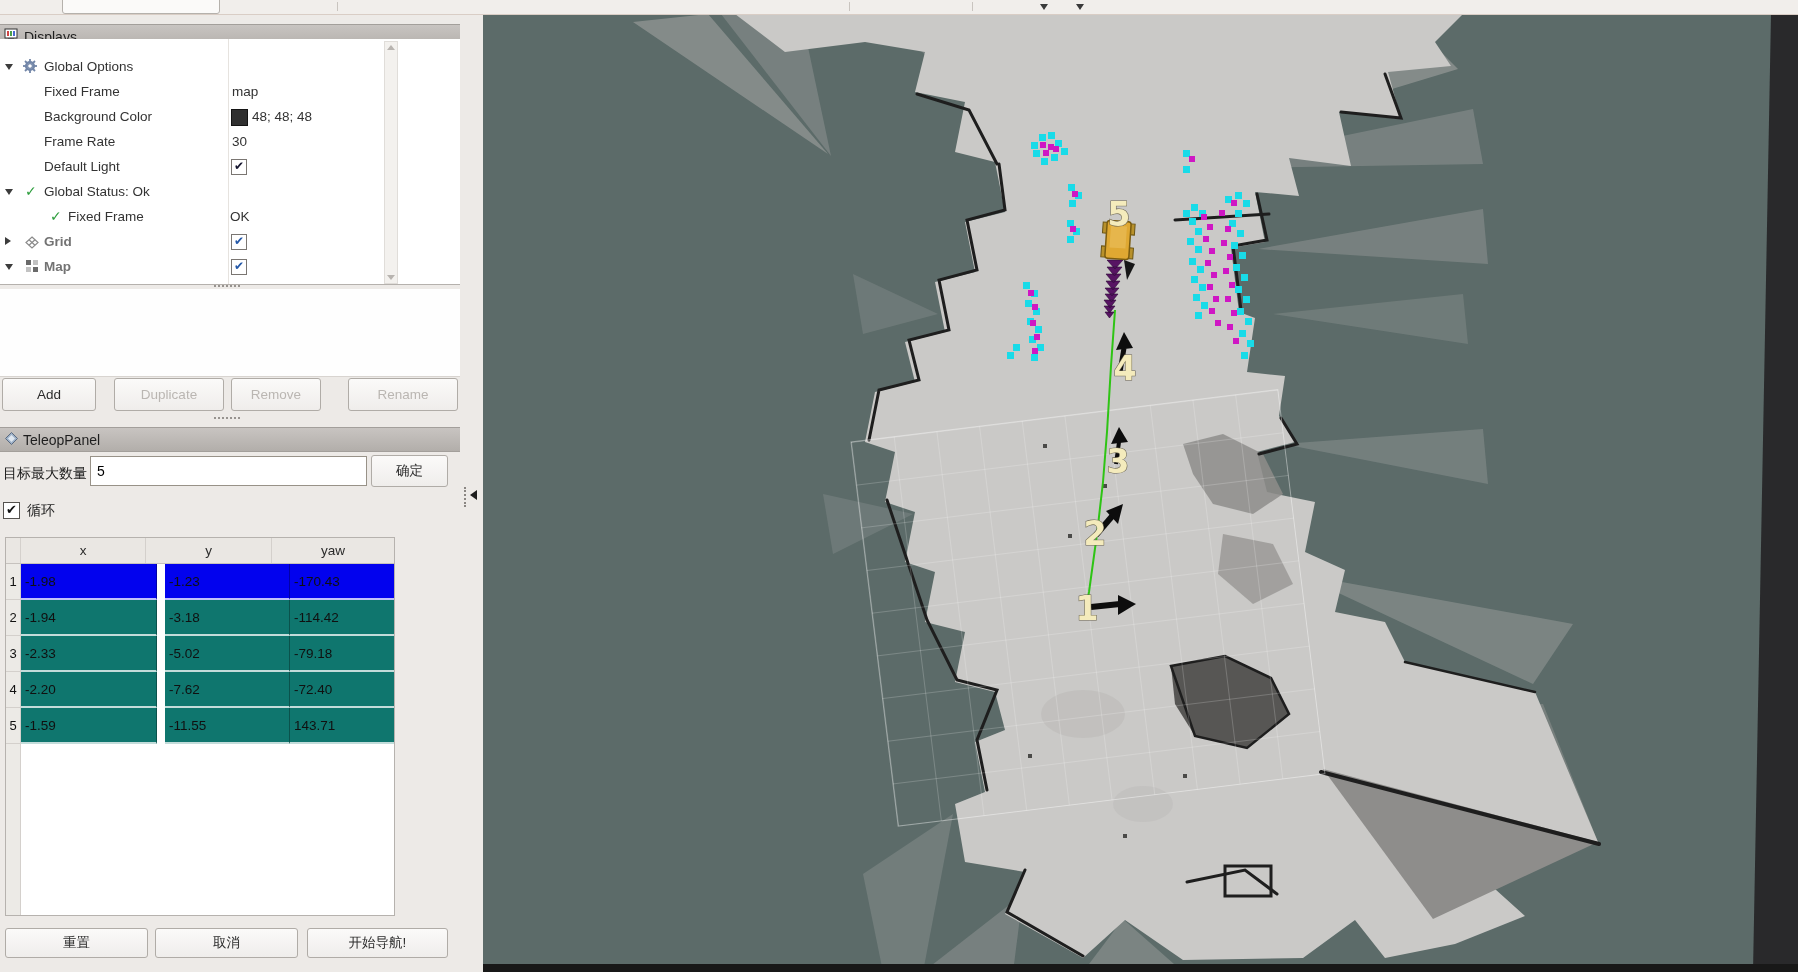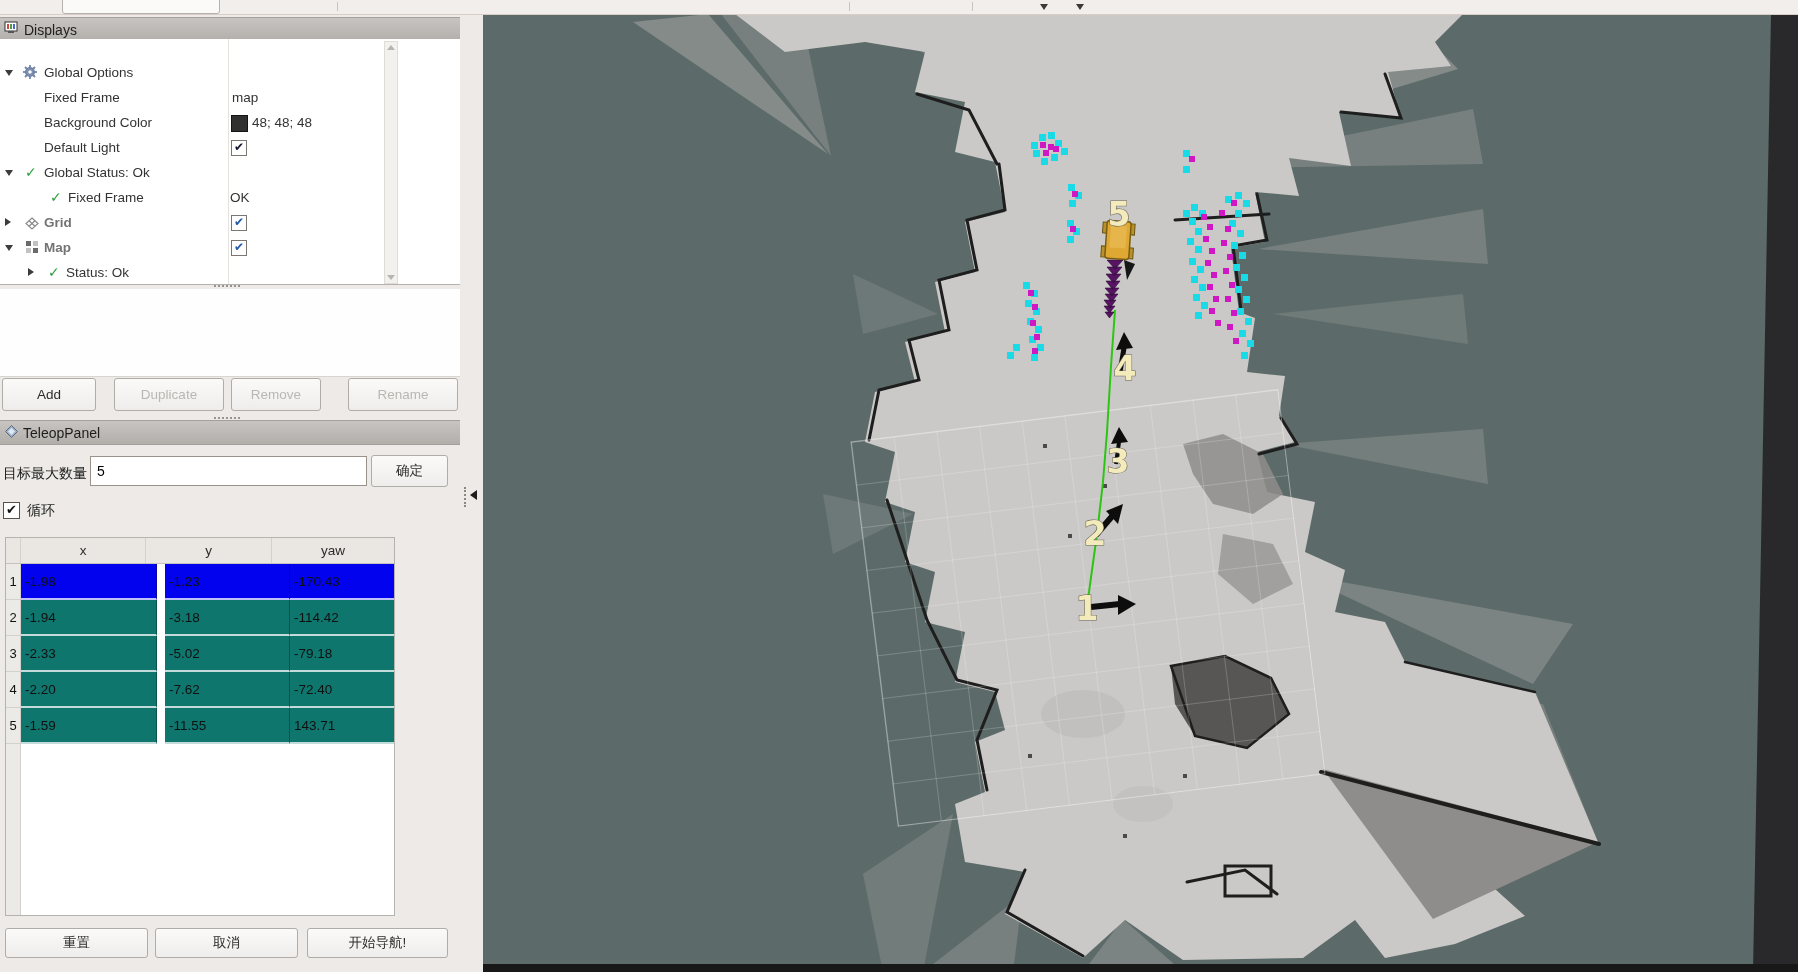--- a/index.html
+++ b/index.html
@@ -12,21 +12,21 @@
   #topbar .partial-btn{position:absolute;left:62px;top:-4px;width:156px;height:16px;
           background:#fbfaf9;border:1px solid #b5b1ac;border-radius:0 0 3px 3px;}
   .tb-sep{position:absolute;top:2px;width:1px;height:9px;background:#c9c4bf;}
   .tb-caret{position:absolute;top:4px;width:0;height:0;border-left:4px solid transparent;
           border-right:4px solid transparent;border-top:6px solid #3a3a3a;}
 
   
   #left{position:absolute;left:0;top:14px;width:483px;height:958px;background:#edeae7;}
   .panel-hdr{position:absolute;left:0;width:512px;height:23px;
           background:linear-gradient(#c8c4c1,#b2aeaa);border-top:1px solid #a39f9b;
-          border-bottom:1px solid #a39f9b;display:flex;align-items:center;}
+          border-bottom:1px solid #a39f9b;display:flex;align-items:center;margin-top:7px;}
   .panel-hdr .title{font-size:14px;color:#1e1e1e;margin-left:5px;}
   .float-btn{position:absolute;right:4px;top:3px;width:16px;height:15px;background:#f8f7f6;
           border:1px solid #a19d99;border-radius:3px;}
 
   
   #tree{position:absolute;left:0;top:25px;width:460px;height:245px;background:#fff;
         border-bottom:1px solid #b5b1ad;overflow:hidden;}
   #tree .coldiv{position:absolute;left:228px;top:0;width:1px;height:245px;background:#e6e3df;}
   .trow{position:relative;height:25px;}
   .trow .caret-d{position:absolute;top:9px;width:0;height:0;border-left:4px solid transparent;
@@ -126,21 +126,21 @@
       <rect x="9" y="3" width="2" height="5" fill="#4a6ad0"></rect>
             <rect x="4" y="10" width="6" height="2" fill="#555"></rect>
           </svg>
     </span>
     <span class="title">Displays</span>
     <div class="float-btn"></div>
   </div>
 
   <div id="tree">
     <div class="coldiv"></div>
-    <div style="position:relative;padding-top:22px;">
+    <div style="position:relative;padding-top:16px;">
 
       <div class="trow">
         <span class="caret-d" style="left:5px"></span>
         <span class="mini-icon" style="left:23px;top:4px">
           <svg width="14" height="14">
                 <g stroke="#7286a8" stroke-width="1.8">
           <line x1="7" y1="0" x2="7" y2="14"></line>
                   <line x1="0" y1="7" x2="14" y2="7"></line>
           <line x1="2" y1="2" x2="12" y2="12"></line>
                   <line x1="12" y1="2" x2="2" y2="12"></line>
@@ -156,20 +156,24 @@
         <span class="lbl" style="left:44px">Fixed Frame</span>
         <span class="val">map</span>
       </div>
 
       <div class="trow">
         <span class="lbl" style="left:44px">Background Color</span>
         <span class="swatch"></span>
         <span class="val" style="left:252px">48; 48; 48</span>
       </div>
 
+      <div class="trow">
+        <span class="lbl" style="left:44px">Frame Rate</span>
+        <span class="val">30</span>
+      </div>
 
       <div class="trow">
         <span class="lbl" style="left:44px">Default Light</span>
         <span class="cbox dark">✔</span>
       </div>
 
       <div class="trow">
         <span class="caret-d" style="left:5px"></span>
         <span class="gcheck" style="left:25px">✓</span>
         <span class="lbl" style="left:44px">Global Status: Ok</span>

